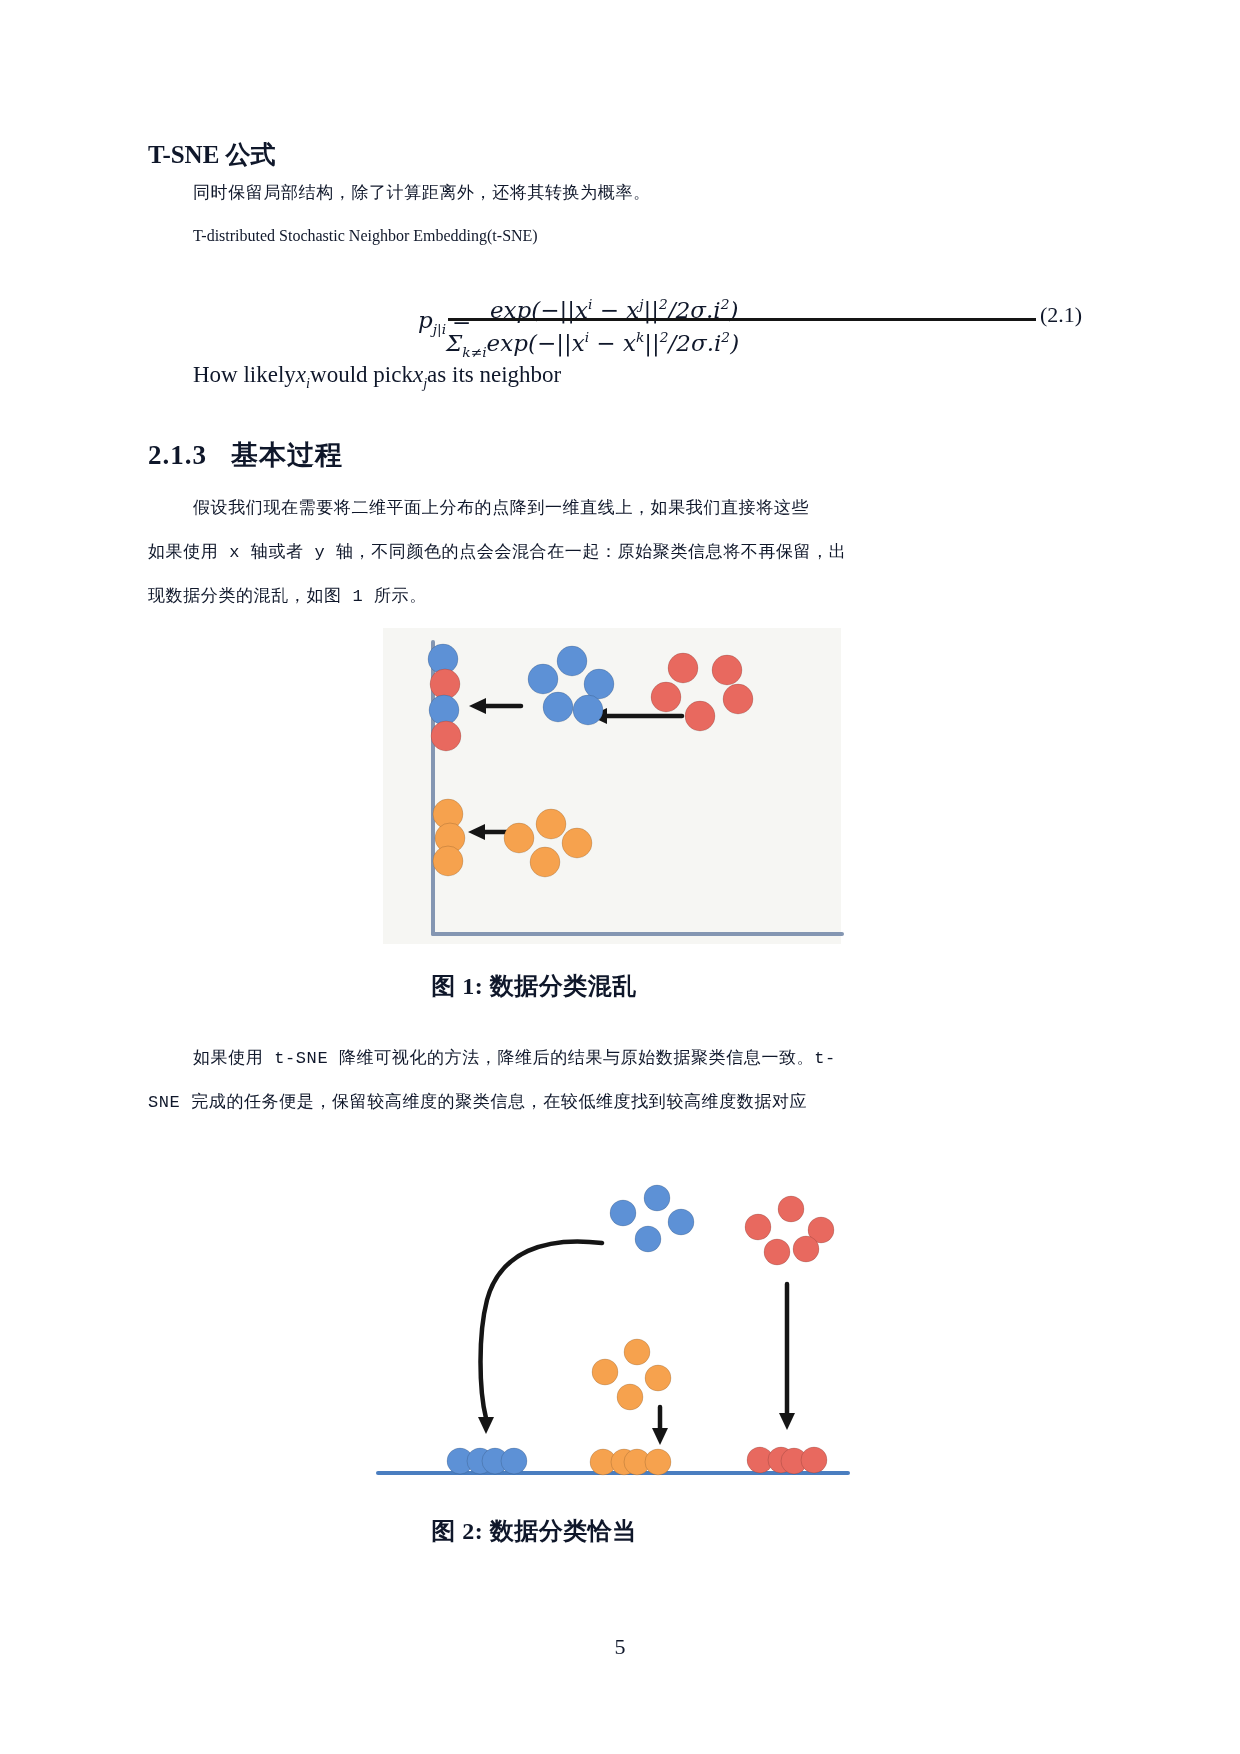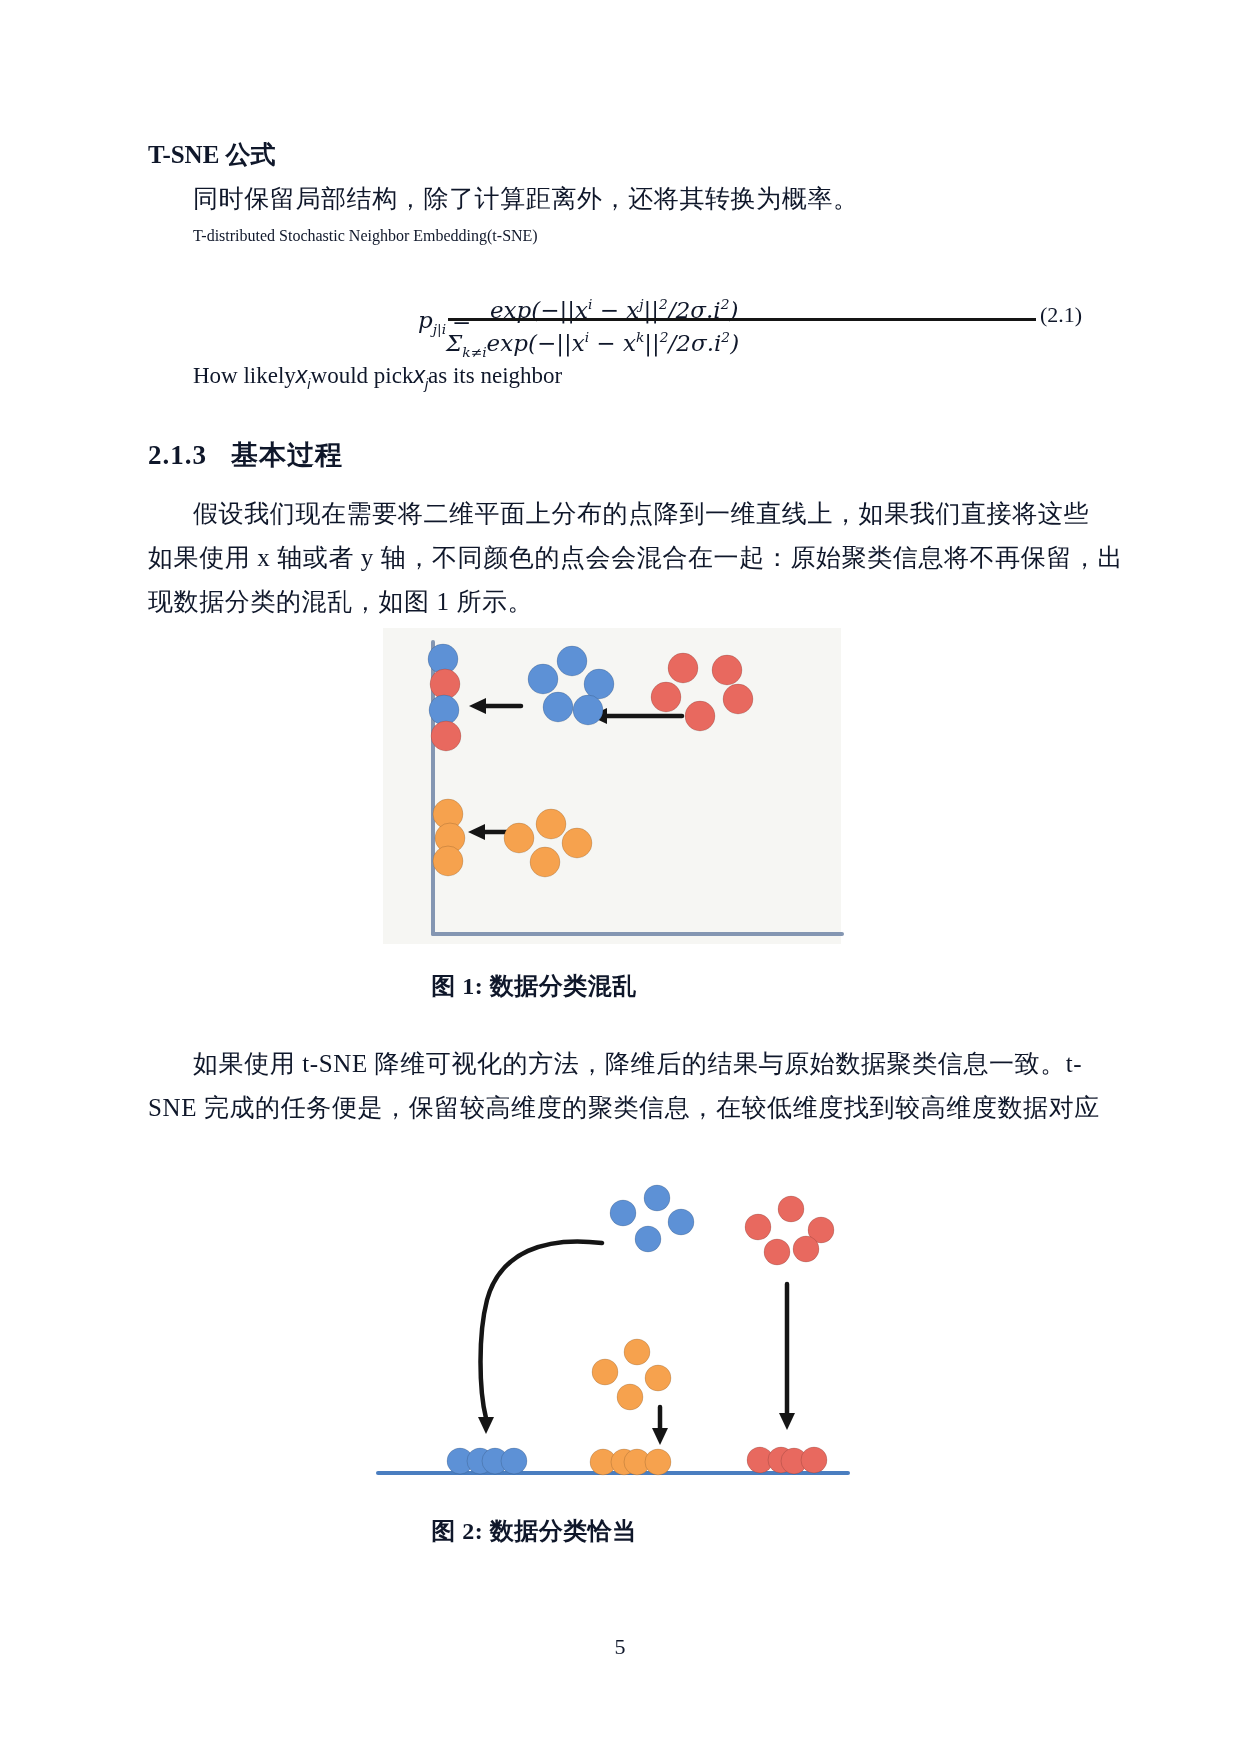--- a/index.html
+++ b/index.html
@@ -1,34 +1,34 @@
 <!DOCTYPE html>
 <html><head>
 <meta charset="utf-8">
 <style>
   html,body{margin:0;padding:0;background:#9a9a9a;}
   .page{position:relative;width:1240px;height:1754px;background:#ffffff;
         font-family:"Liberation Serif","DejaVu Serif",serif;color:#0f172a;overflow:hidden;margin:0 auto;}
   .abs{position:absolute;white-space:nowrap;line-height:1.25;}
-  .cjk{font-size:25px;letter-spacing:0.6px;}
+  .cjk{font-size:17px;letter-spacing:0.6px;font-family:Liberation Mono, monospace;}
   #t-title{left:148px;top:139px;font-size:25px;font-weight:600;}
   #l-keep{left:193px;top:183px;}
   #l-en{left:193px;top:226px;font-size:16px;}
   #formula{left:418px;top:294px;width:680px;height:70px;}
   .math{font-family:"DejaVu Serif","Liberation Serif",serif;font-style:italic;font-size:23px;}
   .math sup{font-size:0.6em;}
   .math sub{font-size:0.6em;}
   .f-lhs{position:absolute;left:0;top:12px;}
   .f-eq{margin-left:6px;}
   .f-num{position:absolute;left:72px;top:2px;}
   .f-bar{position:absolute;left:30px;top:24px;width:588px;height:2.5px;background:#151515;}
   .f-den{position:absolute;left:28px;top:35px;}
   #eq-num{left:1040px;top:301px;font-size:22px;font-style:normal;}
   #l-how{left:193px;top:361px;font-size:23px;}
-  #l-how .mvar{font-style:italic;font-family:Liberation Sans, sans-serif;}
+  #l-how .mvar{font-style:italic;font-family:Liberation Serif, serif;}
   #l-how sub{font-size:0.62em;font-style:italic;}
   #heading{left:148px;top:439px;font-size:27px;font-weight:700;}
   #heading .h-num{letter-spacing:1px;}
   #heading .h-txt{margin-left:24px;letter-spacing:1px;}
   .p1-0{left:193px;top:498px;}
   .p1-1{left:148px;top:542px;}
   .p1-2{left:148px;top:586px;}
   .p2-0{left:193px;top:1048px;}
   .p2-1{left:148px;top:1092px;}
   .p2-2{left:148px;top:1136px;}

